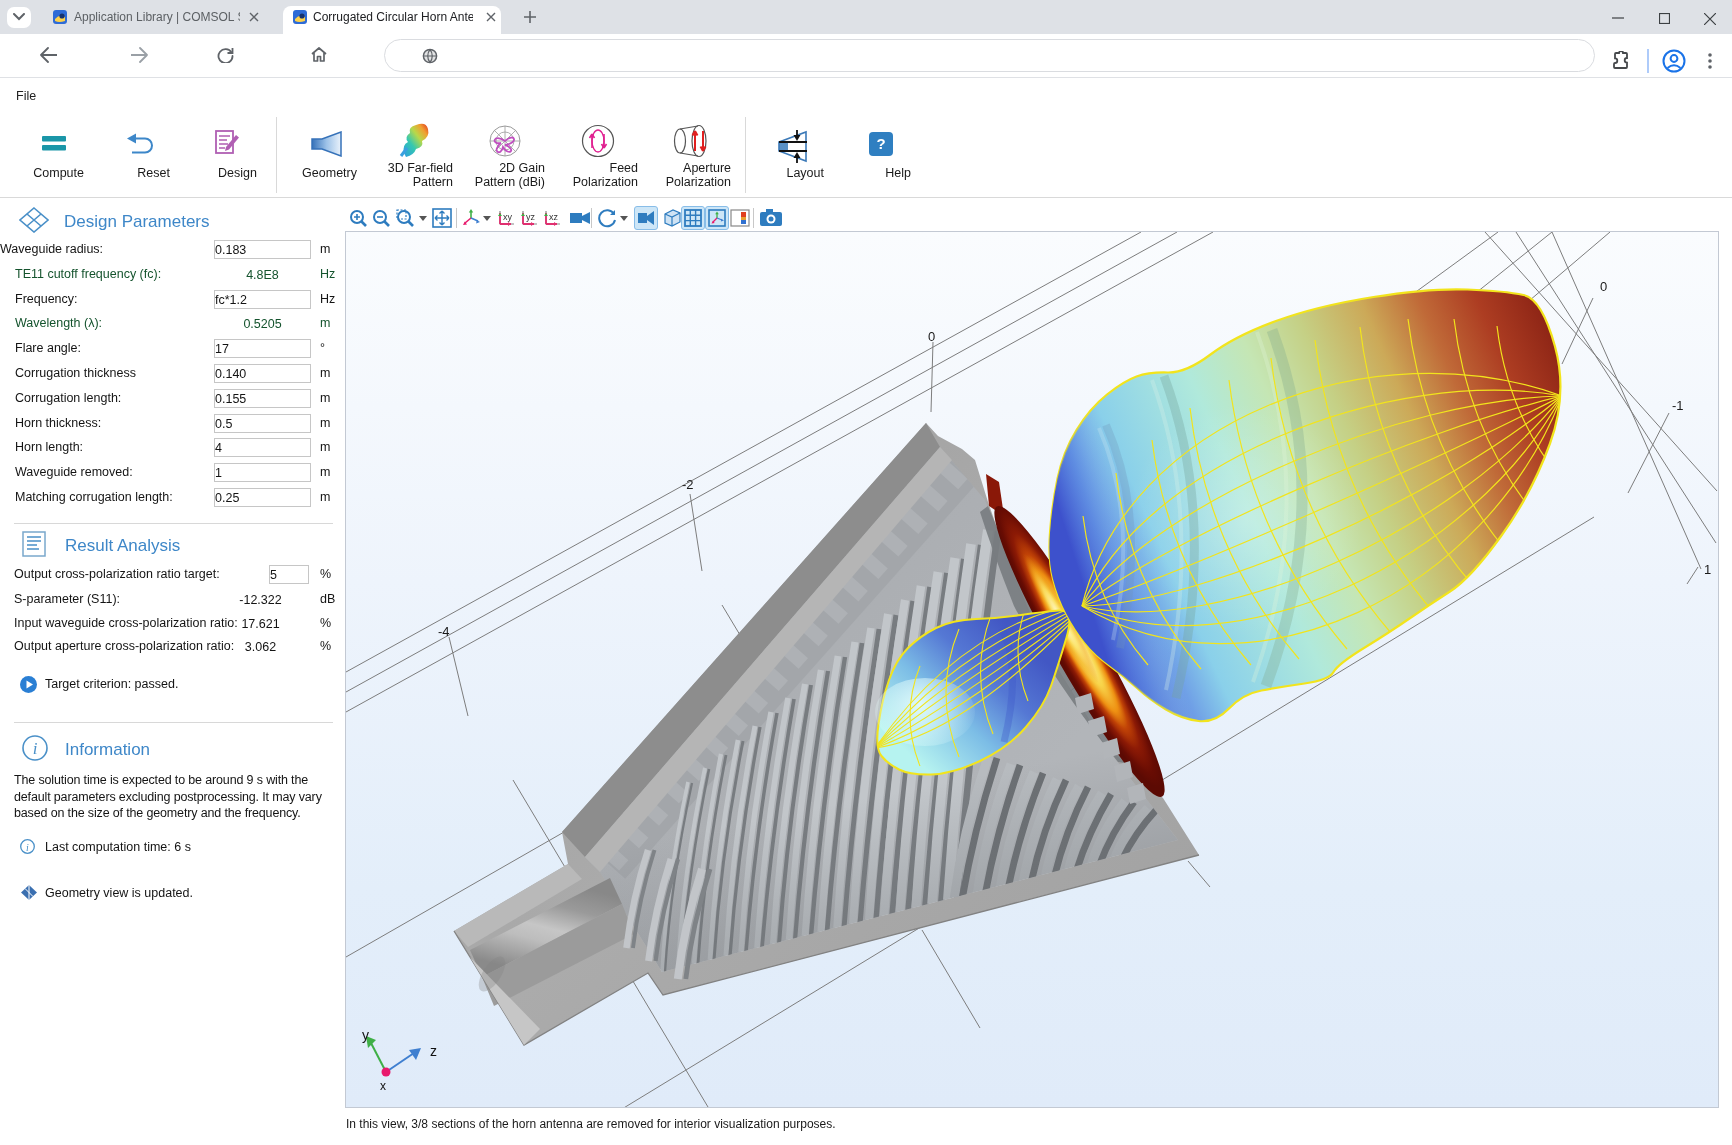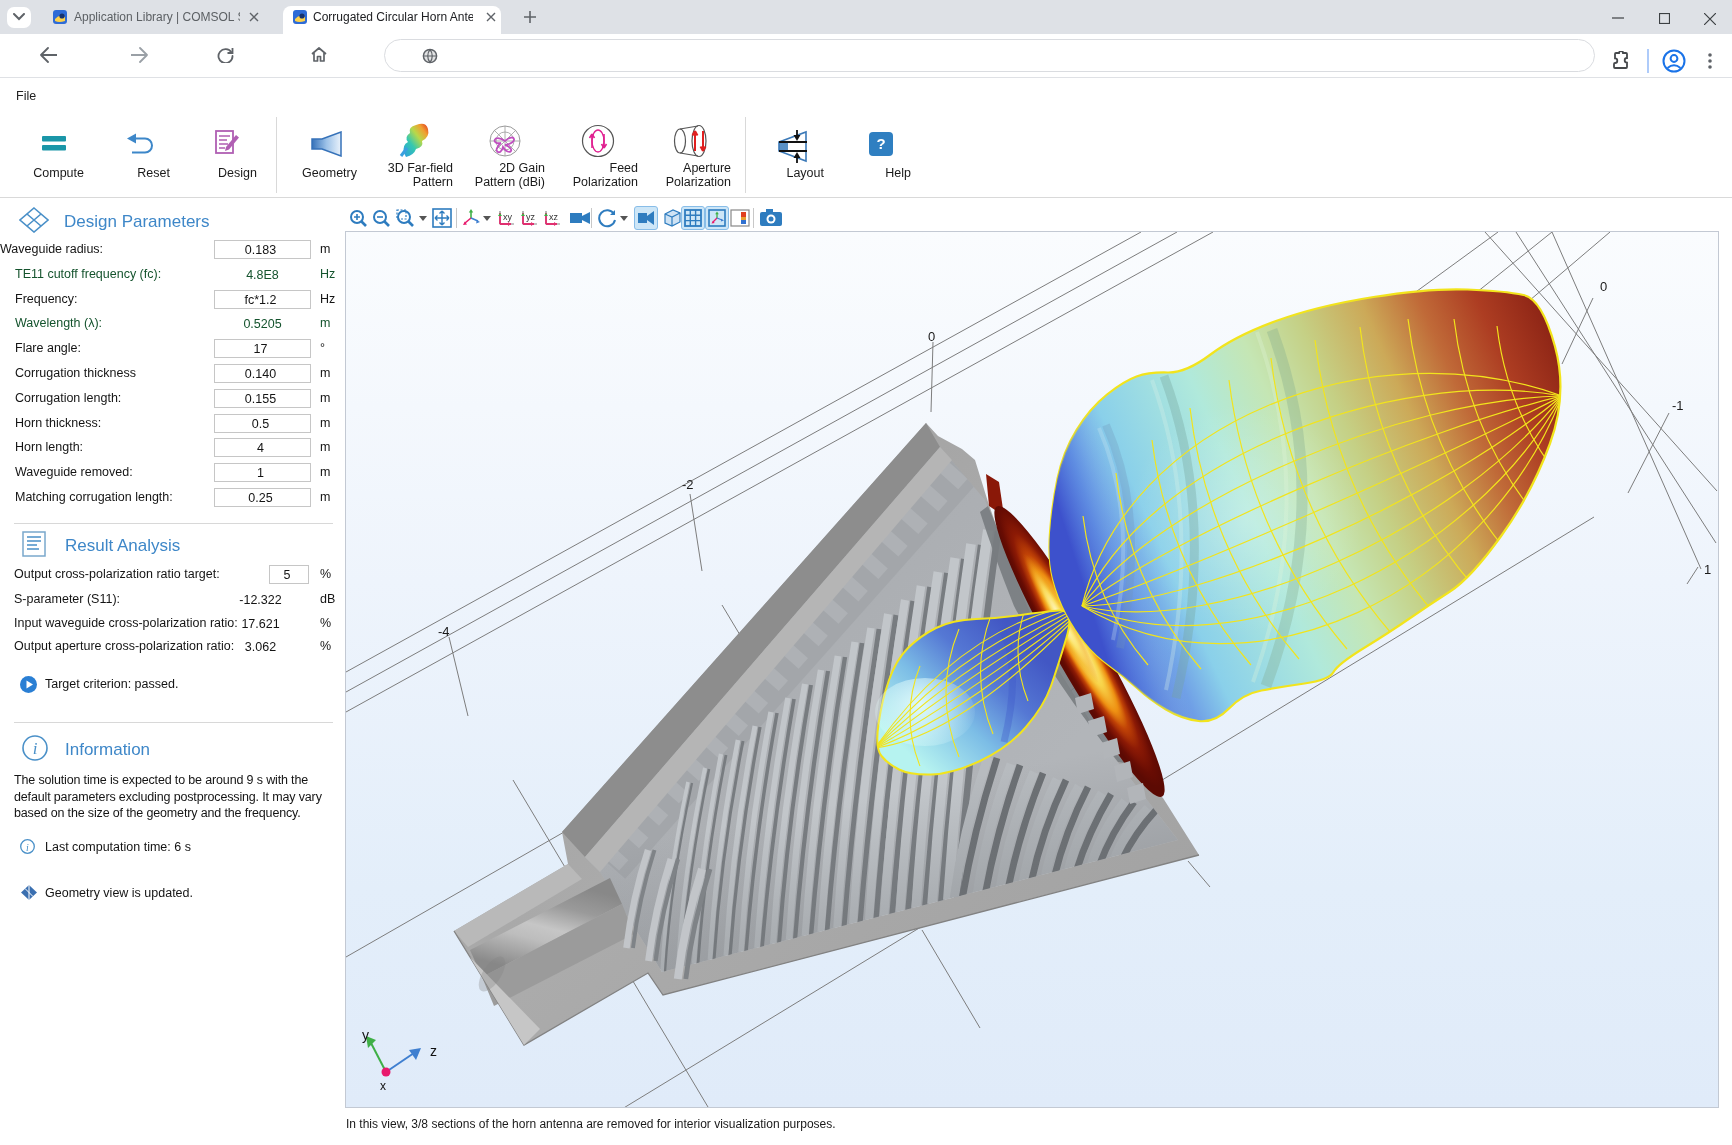--- a/index.html
+++ b/index.html
@@ -8,21 +8,21 @@
 .tab-active{position:absolute;left:283px;top:6px;width:218px;height:28px;background:#fff;border-radius:8px 8px 0 0}
 .tabtitle{position:absolute;font-size:12px;color:#3c4043;white-space:nowrap;overflow:hidden}
 .navbar{position:absolute;left:0;top:34px;width:1732px;height:44px;background:#fff;border-bottom:1px solid #dfe1e5}
 .pill{position:absolute;left:384px;top:5px;width:1211px;height:33px;border:1px solid #dadce0;border-radius:17px;background:#fff}
 .url{position:absolute;left:88px;top:7px;font-size:15px;color:#202124;letter-spacing:0.25px}
 .ribbonlabel{position:absolute;font-size:12.5px;color:#1a1a1a;text-align:right;white-space:nowrap}
 .sep{position:absolute;width:1px;background:#d9d9d9}
 .sideheader{position:absolute;font-size:17px;color:#3e87c8}
 .plabel{position:absolute;font-size:12.5px;color:#141414;white-space:nowrap}
 .plabel.blue,.punit.blue,.pval.blue{color:#14532d}
-.pbox{position:absolute;width:97px;height:19px;border:1px solid #c6c6c6;background:#fff;font-size:12.5px;color:#141414;text-align:center;padding:2px 4px 0 0}
+.pbox{position:absolute;width:97px;height:19px;border:1px solid #c6c6c6;background:#fff;font-size:12.5px;color:#141414;text-align:left;padding:2px 4px 0 0}
 .pval{position:absolute;width:97px;height:19px;font-size:12.5px;color:#141414;text-align:center;padding-top:3px}
 .punit{position:absolute;font-size:12.5px;color:#141414}
 .gbtn{position:absolute;width:24px;height:24px;border-radius:3px}
 .gbtn.lit{background:#cde6f7;border:1px solid #88bde8}
 .cap{position:absolute;left:346px;top:1117px;font-size:12px;color:#1a1a1a}
 </style></head><body>
 
 <div class="tabstrip"></div>
 <div class="tab-active"></div>
 <div class="abs" style="left:7px;top:7px;width:24px;height:21px;background:#fff;border-radius:7px"></div>

